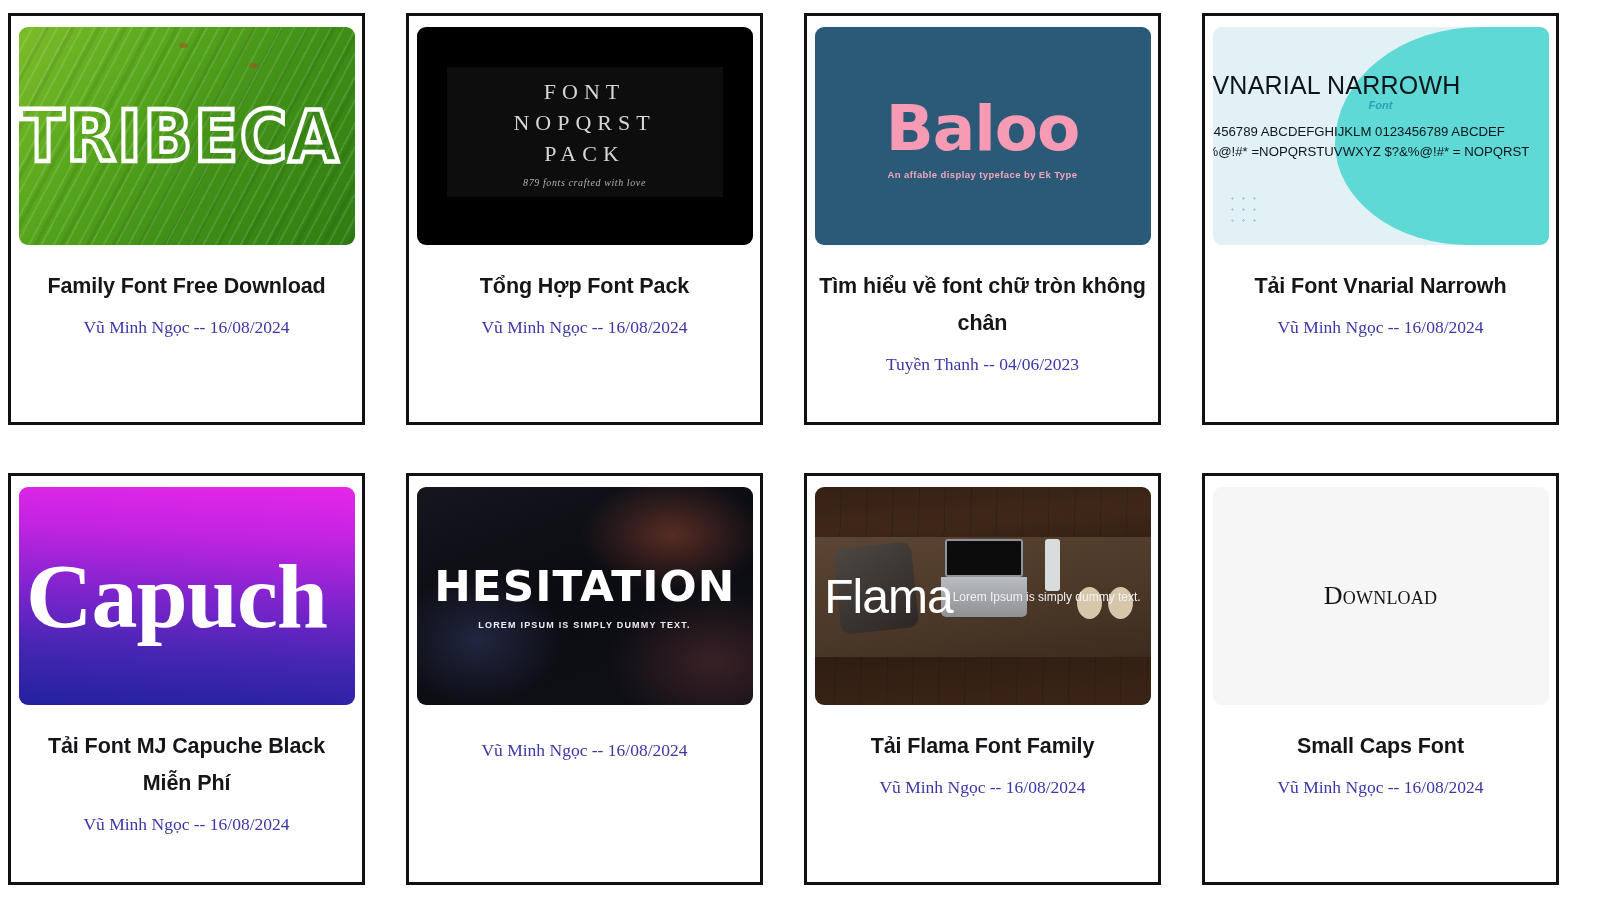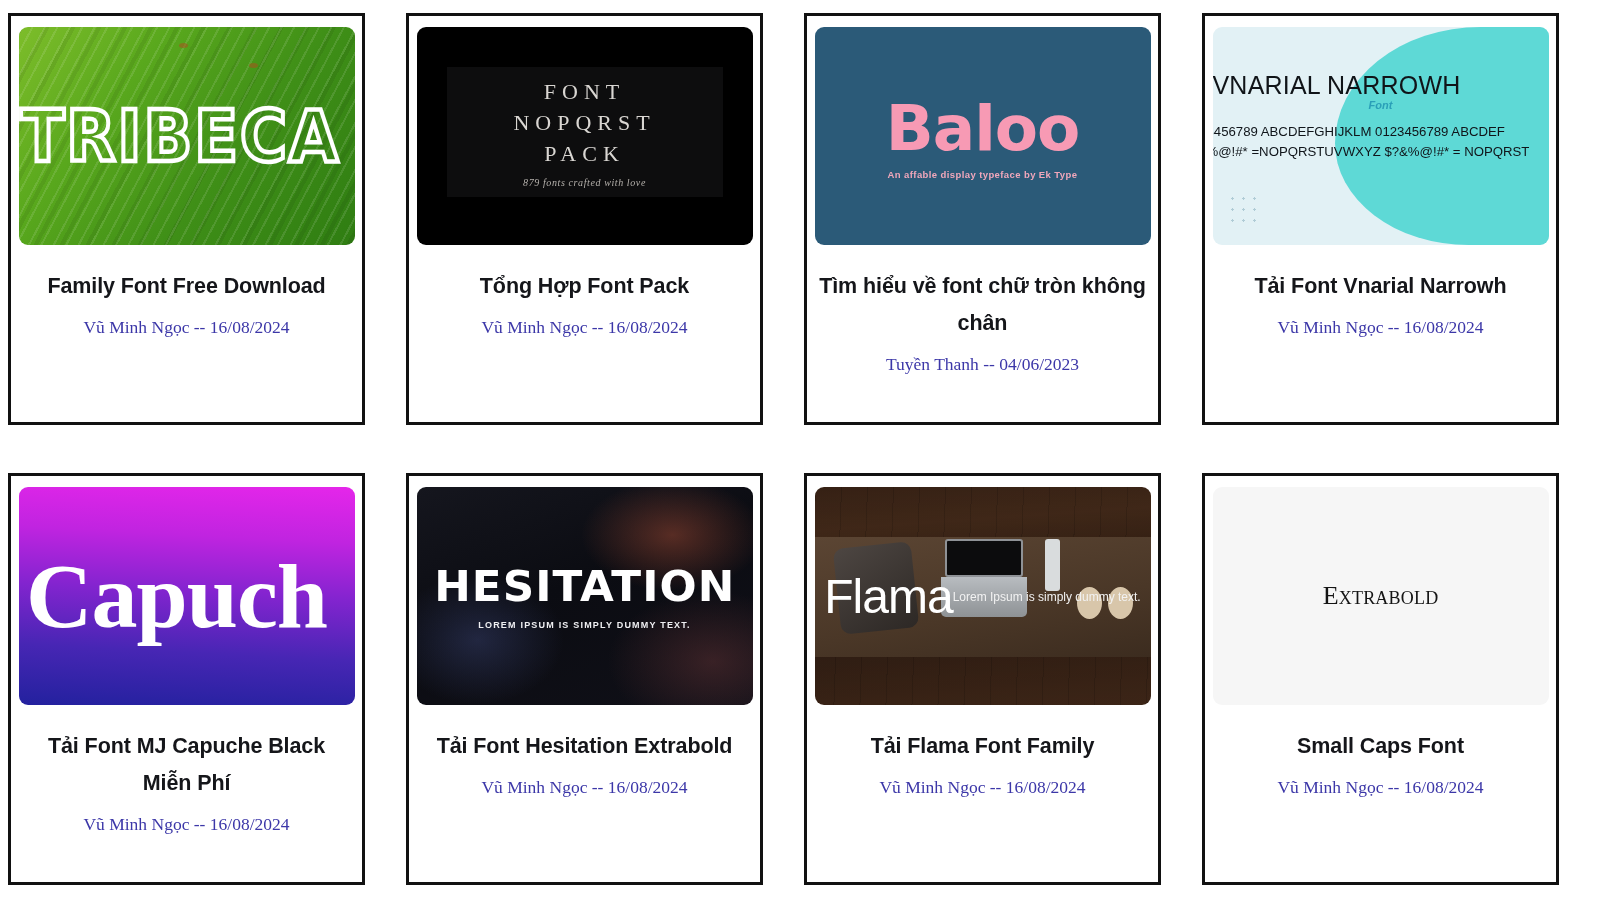--- a/index.html
+++ b/index.html
@@ -330,21 +330,20 @@
       <div class="card-byline">Vũ Minh Ngọc -- 16/08/2024</div>
     </div>
   </article>
 
   <article class="card">
     <div class="thumb t-hesitation">
       <div class="word">HESITATION</div>
       <div class="sub">LOREM IPSUM IS SIMPLY DUMMY TEXT.</div>
     </div>
     <div class="meta">
-      <div class="card-title">Tải Font Hesitation Extrabold</div>
       <div class="card-byline">Vũ Minh Ngọc -- 16/08/2024</div>
     </div>
   </article>
 
   <article class="card">
     <div class="thumb t-flama">
       <div class="couch"></div>
       <div class="cushion">
         <span>ABCDEFGHIJKLMNOPQ</span>
       </div>
@@ -359,21 +358,21 @@
       <div class="sub">Lorem Ipsum is simply dummy text.</div>
     </div>
     <div class="meta">
       <div class="card-title">Tải Flama Font Family</div>
       <div class="card-byline">Vũ Minh Ngọc -- 16/08/2024</div>
     </div>
   </article>
 
   <article class="card">
     <div class="thumb t-smallcaps">
-      <span class="word">Extrabold</span>
+      <span class="word">Download</span>
     </div>
     <div class="meta">
       <div class="card-title">Small Caps Font</div>
       <div class="card-byline">Vũ Minh Ngọc -- 16/08/2024</div>
     </div>
   </article>
 
 </div>
 
 </body></html>

